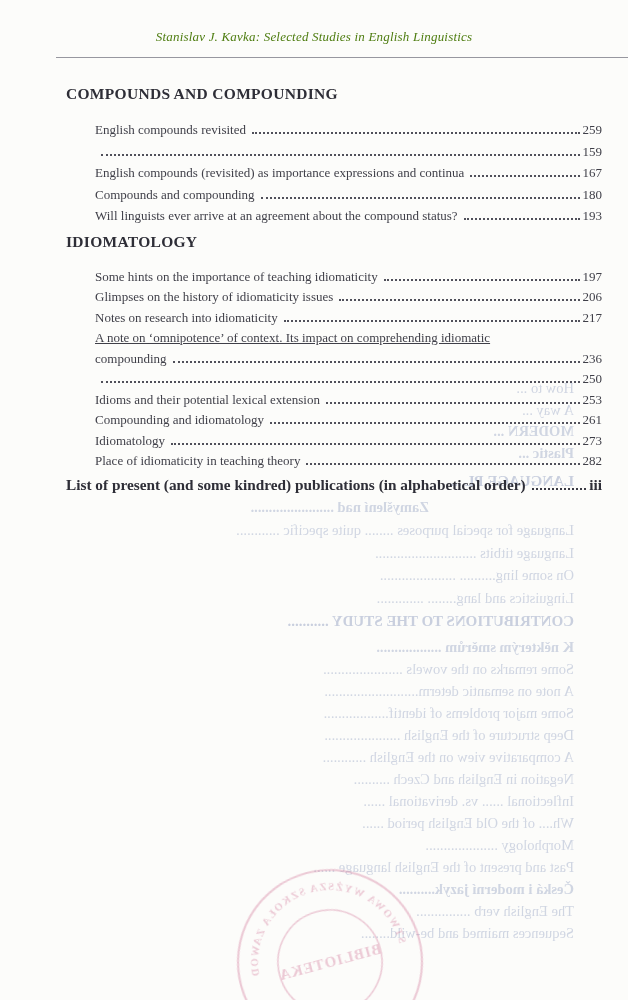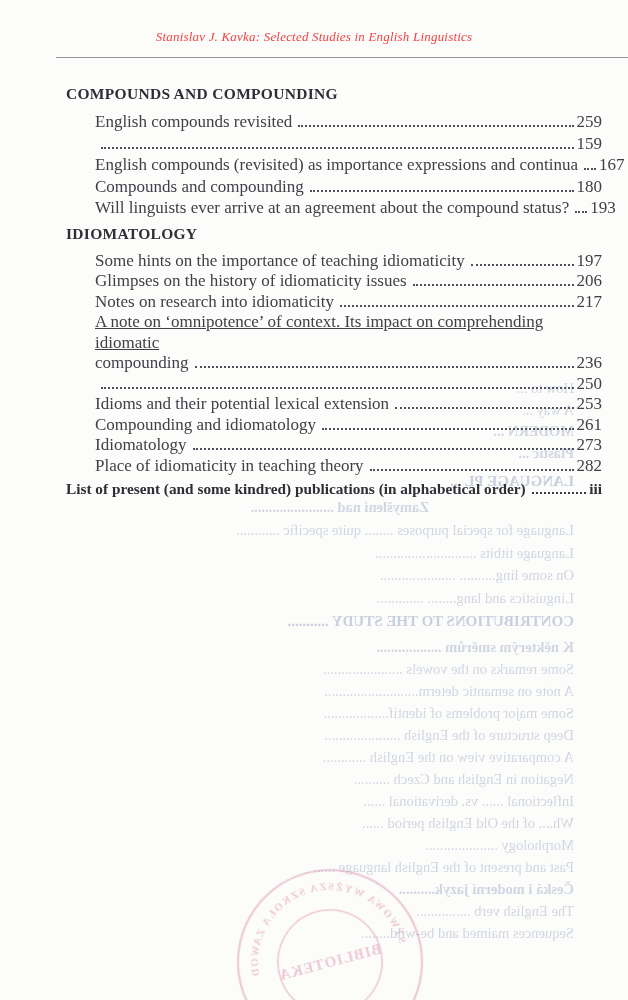--- a/index.html
+++ b/index.html
@@ -9,35 +9,35 @@
     background:#e9e9e9;
   }
   .page{
     position:relative;width:628px;height:1000px;overflow:hidden;
     background:#fcfcfa;
     color:#3f3f48;
   }
   
   .running-head{
     position:absolute;top:29px;left:0;width:100%;
-    text-align:center;font-style:italic;font-size:13px;color:#ef4444;
+    text-align:center;font-style:italic;font-size:13px;color:#4d7c0f;
     letter-spacing:.2px;
   }
   .head-rule{
     position:absolute;top:57px;left:56px;right:0;height:0;
     border-top:1.4px solid #97979f;
   }
   
   .main{position:absolute;left:66px;width:536px;top:85px;}
   .sec-heading{
     font-size:15.5px;font-weight:bold;color:#2e2e37;
     line-height:18px;margin:0 0 8px 0;letter-spacing:.3px;
   }
   .sec2{margin-top:6px;}
-  .entries{font-size:17px;}
+  .entries{font-size:13px;margin-top:16px;}
   .sec1 .entries .row{line-height:21.5px;}
   .sec2 .entries .row{line-height:20.5px;}
   .row{display:flex;align-items:baseline;padding-left:29px;}
   .row .t{white-space:nowrap;}
   .row .dots{
     flex:1 1 auto;min-width:12px;
     margin:0 3px 3px 6px;
     border-bottom:2px dotted #50505a;
     height:1px;
   }

